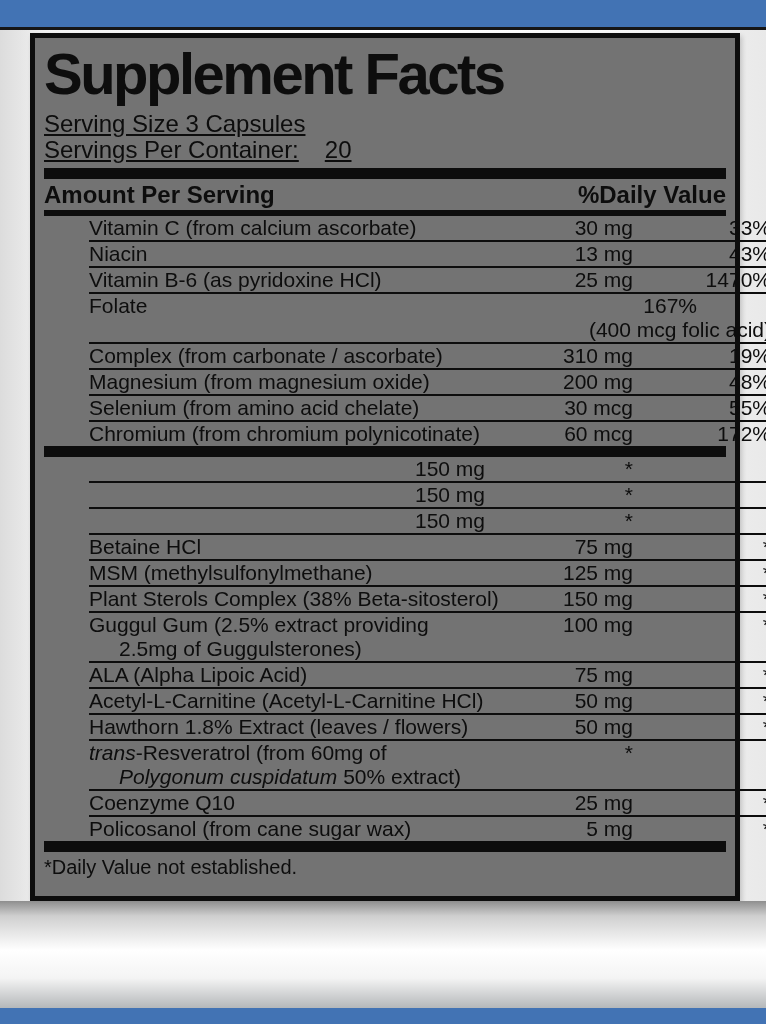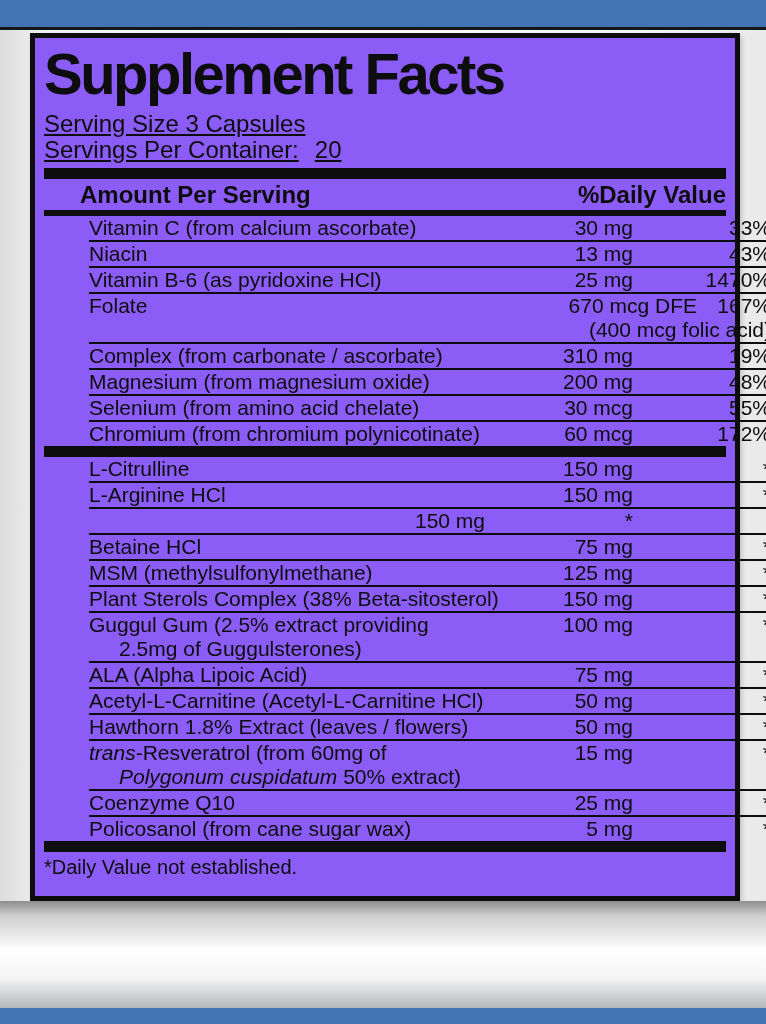--- a/index.html
+++ b/index.html
@@ -24,39 +24,39 @@
     position:absolute;left:0;top:1008px;width:766px;height:16px;
     background:var(--accent);
   }
   .silver-panel{
     position:absolute;left:0;top:901px;width:766px;height:107px;
     background:linear-gradient(180deg,#8e8e8e 0%,#cfcfcf 14%,#ffffff 46%,#f4f4f4 72%,#b5b8ba 100%);
   }
 
   .label-box{
     position:absolute;left:30px;top:33px;width:710px;height:868px;
-    background:#8b5cf6;
+    background:#737373;
     border:5px solid var(--ink);
     padding:4px 9px 0 9px;
     color:var(--ink);
     box-shadow:2px 3px 5px rgba(0,0,0,0.18);
   }
   .sf-title{
     font-size:58px;font-weight:bold;letter-spacing:-2.5px;line-height:60px;
     margin-top:2px;white-space:nowrap;
   }
   .serving{font-size:24px;line-height:26px;margin-top:7px;text-decoration:underline;}
-  .serving .val{margin-left:16px;}
+  .serving .val{margin-left:26px;}
   .bar{background:var(--ink);width:100%;}
   .bar-thick{height:11px;margin-top:5px;}
   .bar-med{height:6px;}
   .bar-section{height:11px;}
   .col-header{
     display:flex;justify-content:space-between;align-items:baseline;
-    font-weight:bold;font-size:24px;line-height:29px;padding:1px 0;margin-left:36px;
+    font-weight:bold;font-size:24px;line-height:29px;padding:1px 0;
   }
   .rows{width:100%;margin-left:45px;}
   .row-block{border-top:2px solid var(--ink);}
   .row-block.first{border-top:none;}
   .row-line{
     display:grid;grid-template-columns:minmax(0,1fr) 148px 138px;
     font-size:21px;line-height:24px;align-items:baseline;
   }
   .row-block.wide .row-line{grid-template-columns:minmax(0,1fr) 212px 74px;}
   .cell-name{white-space:nowrap;overflow:visible;}
@@ -108,21 +108,20 @@
       <div class="row-block">
         <div class="row-line">
           <span class="cell-name"><span>Vitamin B-6 (as pyridoxine HCl)</span></span>
           <span class="cell-amt">25 mg</span>
           <span class="cell-dv">1470%</span>
         </div>
       </div>
       <div class="row-block wide">
         <div class="row-line">
           <span class="cell-name"><span>Folate</span></span>
-          <span class="cell-amt">670 mcg DFE</span>
           <span class="cell-dv">167%</span>
         </div>
         <div class="sub-line sub-right"><span>(400 mcg folic acid)</span></div>
       </div>
       <div class="row-block">
         <div class="row-line">
           <span class="cell-name"><span>Complex (from carbonate / ascorbate)</span></span>
           <span class="cell-amt">310 mg</span>
           <span class="cell-dv">19%</span>
         </div>
@@ -148,28 +147,26 @@
           <span class="cell-dv">172%</span>
         </div>
       </div>
     </div>
 
   <div class="bar bar-section"></div>
 
   <div class="rows">
       <div class="row-block first">
         <div class="row-line">
-          <span class="cell-name"><span>L-Citrulline</span></span>
-          <span class="cell-amt">150 mg</span>
-          <span class="cell-dv">*</span>
-        </div>
-      </div>
-      <div class="row-block">
-        <div class="row-line">
-          <span class="cell-name"><span>L-Arginine HCl</span></span>
+          <span class="cell-amt">150 mg</span>
+          <span class="cell-dv">*</span>
+        </div>
+      </div>
+      <div class="row-block">
+        <div class="row-line">
           <span class="cell-amt">150 mg</span>
           <span class="cell-dv">*</span>
         </div>
       </div>
       <div class="row-block">
         <div class="row-line">
           <span class="cell-amt">150 mg</span>
           <span class="cell-dv">*</span>
         </div>
       </div>
@@ -219,21 +216,20 @@
       <div class="row-block">
         <div class="row-line">
           <span class="cell-name"><span>Hawthorn 1.8% Extract (leaves / flowers)</span></span>
           <span class="cell-amt">50 mg</span>
           <span class="cell-dv">*</span>
         </div>
       </div>
       <div class="row-block">
         <div class="row-line">
           <span class="cell-name"><span class="ital">trans</span><span>-Resveratrol (from 60mg of</span></span>
-          <span class="cell-amt">15 mg</span>
           <span class="cell-dv">*</span>
         </div>
         <div class="sub-line sub-left"><span class="ital">Polygonum cuspidatum</span><span> 50% extract)</span></div>
       </div>
       <div class="row-block">
         <div class="row-line">
           <span class="cell-name"><span>Coenzyme Q10</span></span>
           <span class="cell-amt">25 mg</span>
           <span class="cell-dv">*</span>
         </div>

